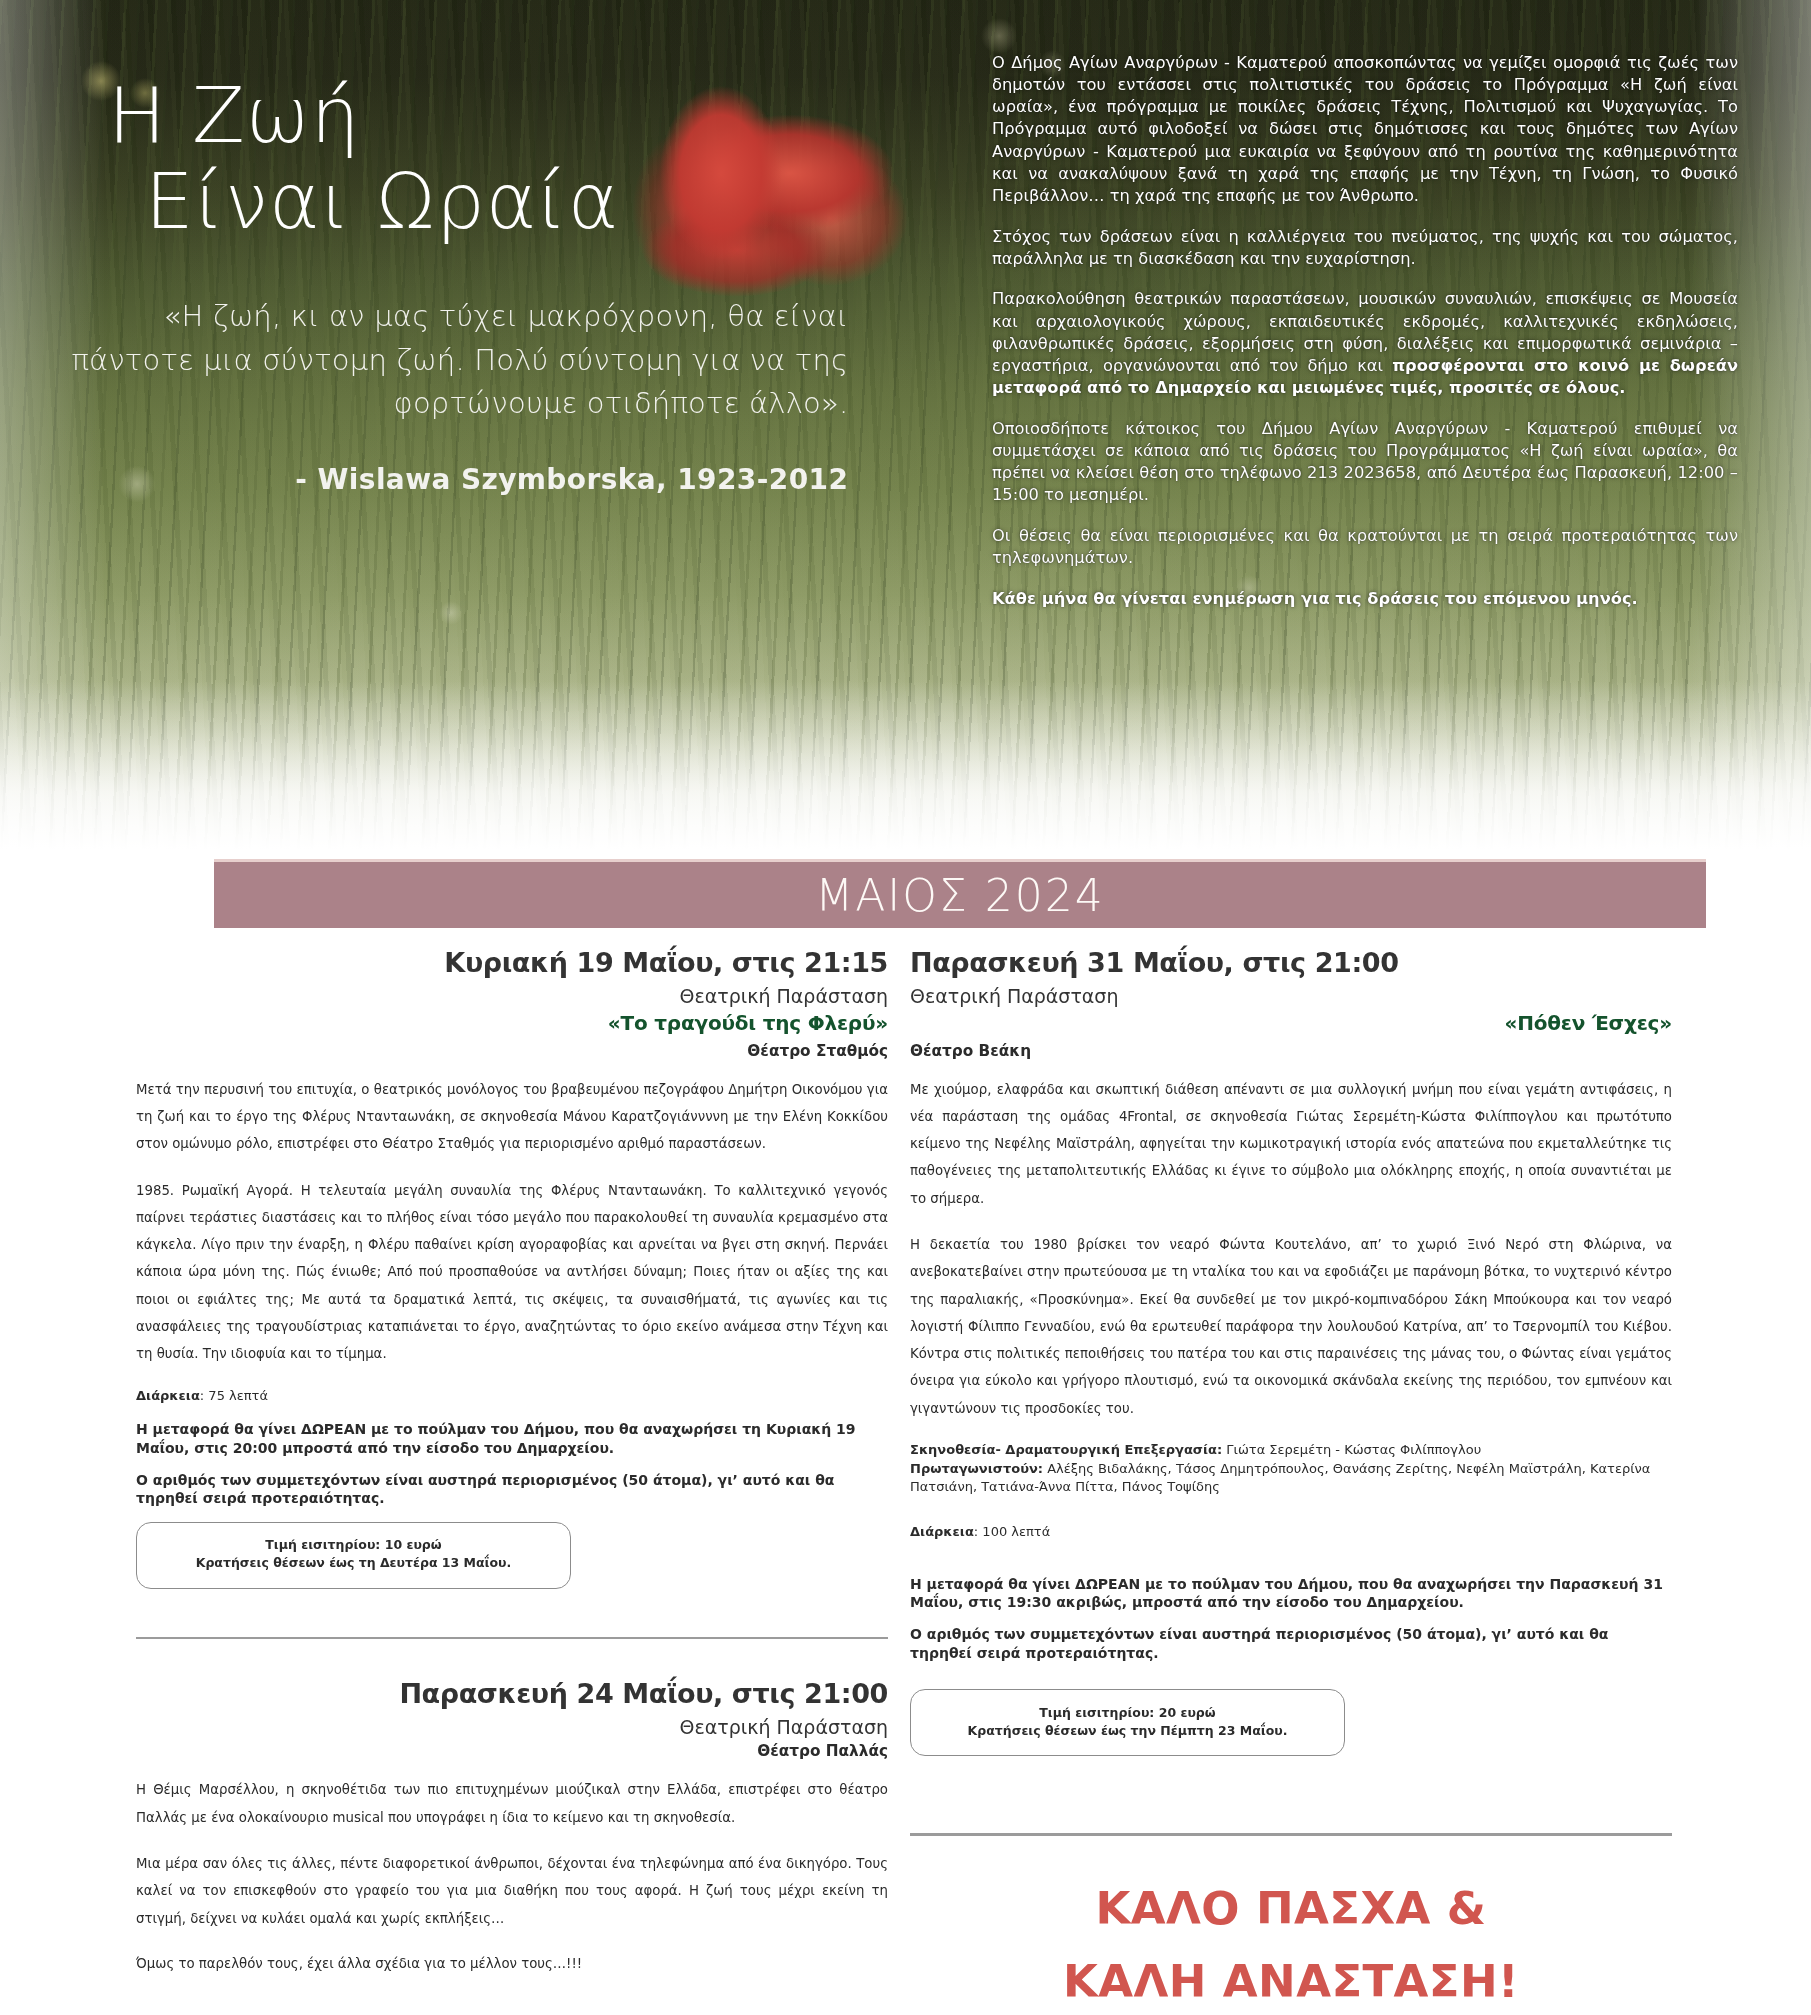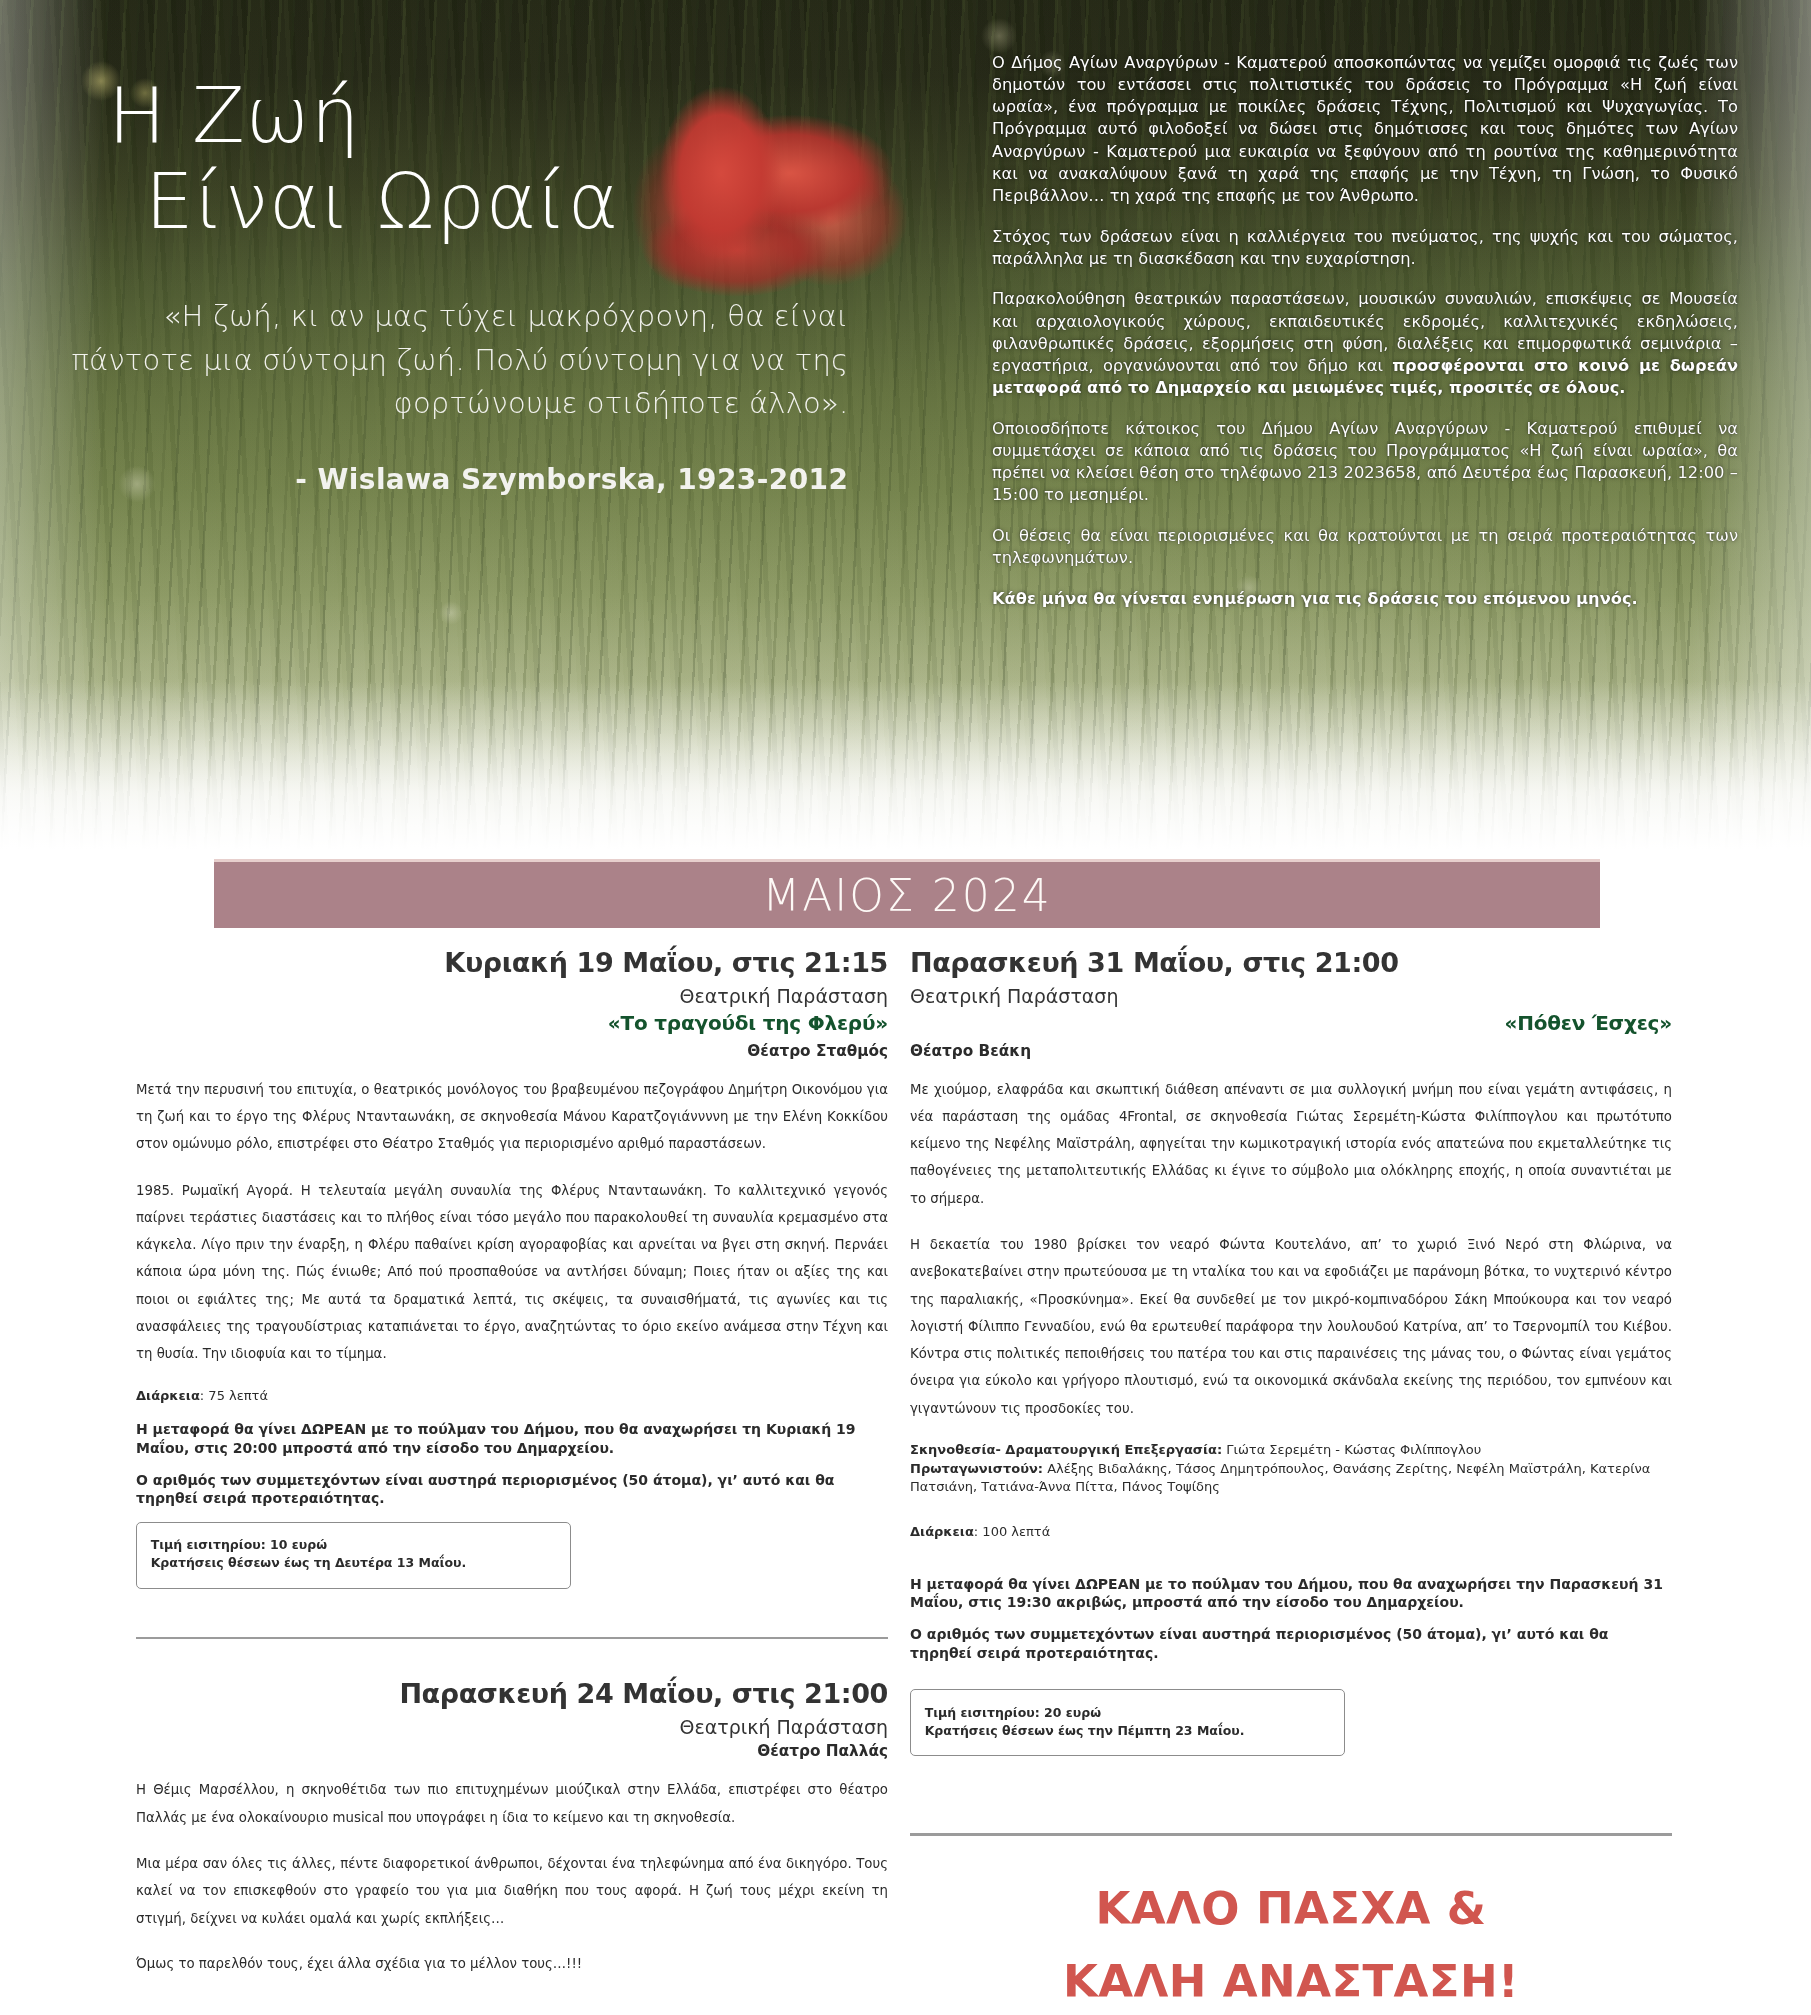--- a/index.html
+++ b/index.html
@@ -129,21 +129,21 @@
     font-weight: 400;
   }
   .hero-right p.bold-tail b { font-weight: 700; }
   .hero-right p.bold { font-weight: 700; }
 
   
   .month-banner {
     position: absolute;
     left: 214px;
     top: 859px;
-    width: 1386px;
+    width: 1492px;
     height: 69px;
     background: #ab8289;
     border-top: 3.6px solid #e7cfcd;
     box-sizing: border-box;
     display: flex;
     align-items: center;
     justify-content: center;
   }
   .month-banner-label {
     font-family: "DejaVu Sans", sans-serif;
@@ -235,25 +235,26 @@
   .notice {
     font-size: 14px;
     line-height: 1.32;
     font-weight: 700;
     color: #2b2b2b;
     margin: 0 0 13.7px 0;
   }
 
   .ticket-box {
     border: 1.2px solid #8c8c8c;
-    border-radius: 5px;
+    border-radius: 15px;
     padding: 13.7px 13.7px 15.3px 13.7px;
     width: 435px;
     box-sizing: border-box;
     margin-top: 13.7px;
+    text-align: center;
   }
   .ticket-box .tline {
     font-size: 12.5px;
     font-weight: 700;
     color: #2b2b2b;
     line-height: 1.45;
     display: block;
   }
 
   .divider {

